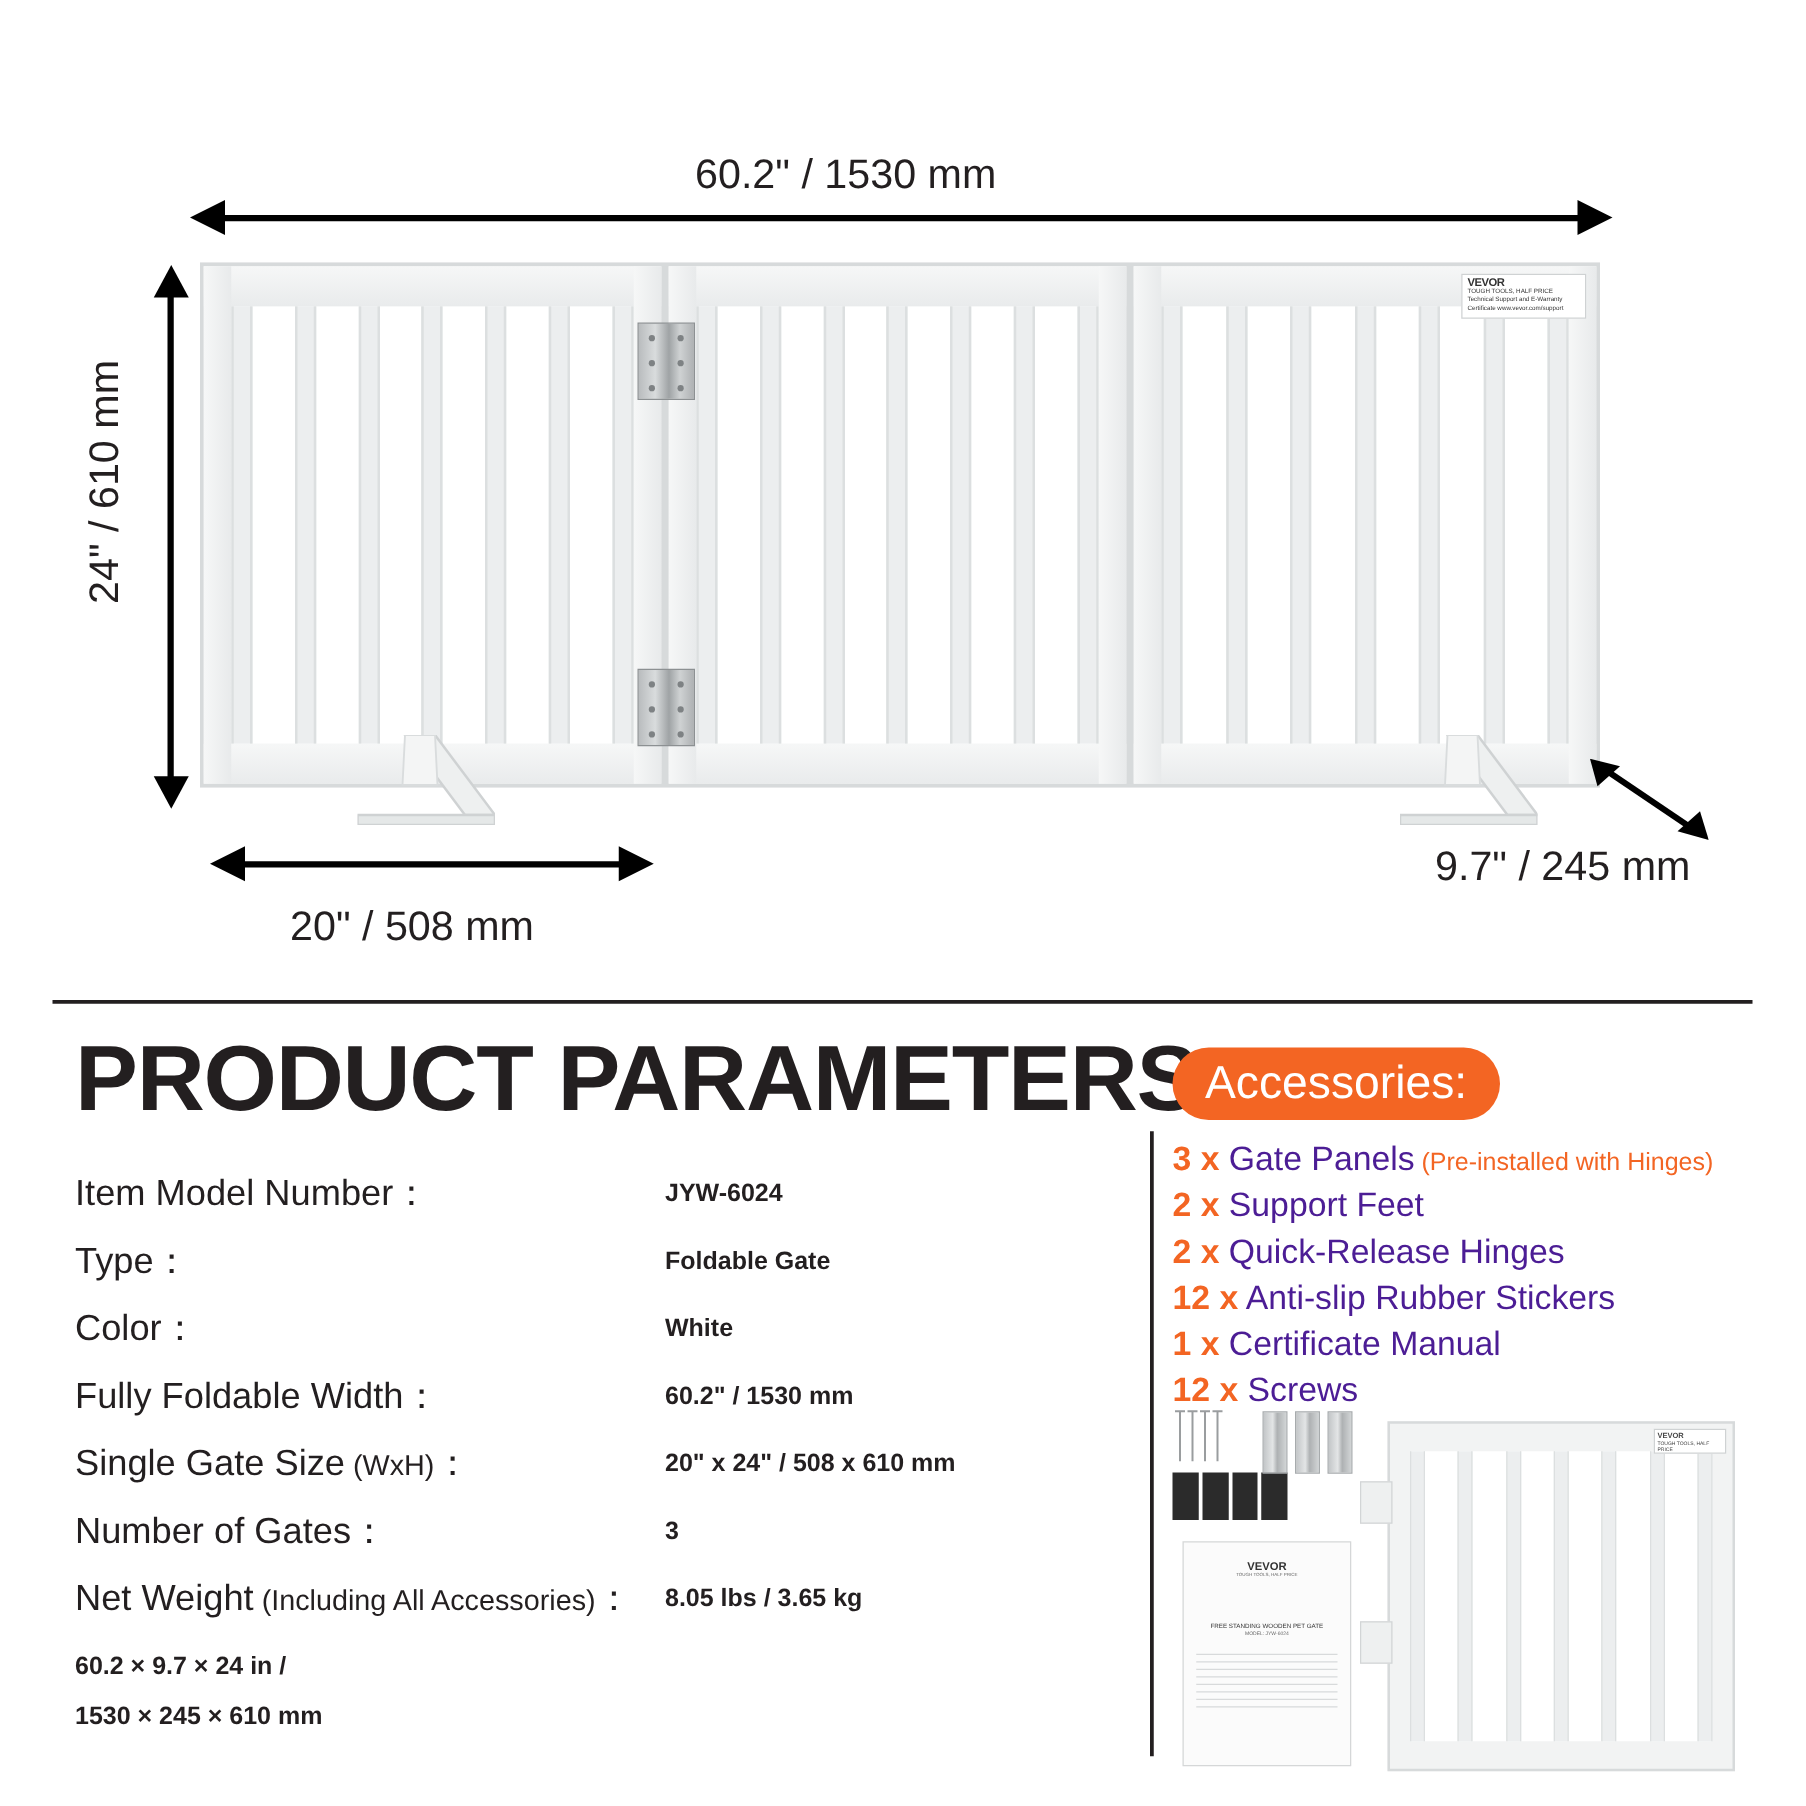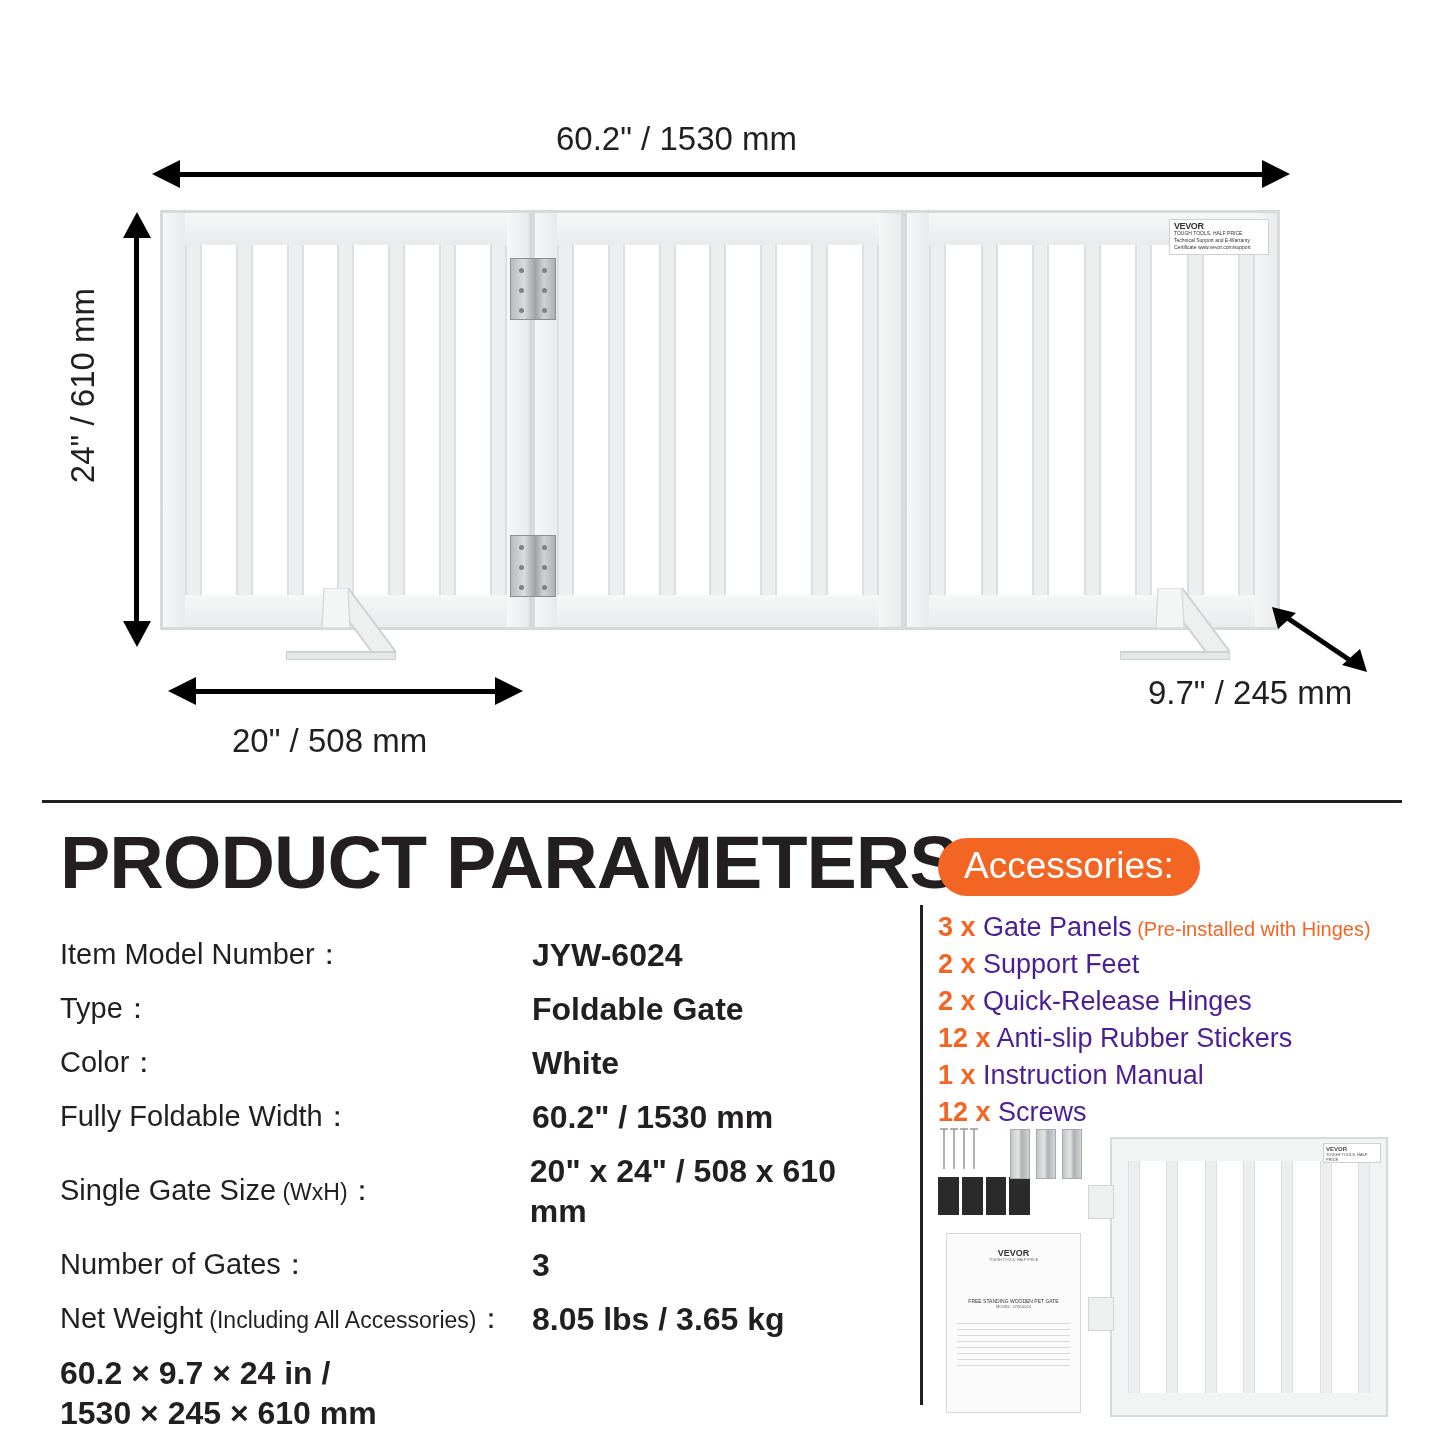--- a/index.html
+++ b/index.html
@@ -241,21 +241,21 @@
   .param-label {
     width: 472px;
     color: #231f20;
     font-size: 29px;
   }
   .param-label .sub {
     font-size: 23px;
   }
   .param-value {
     font-weight: bold;
-    font-size: 32px;
+    font-size: 20px;
     white-space: pre-line;
     line-height: 40px;
   }
 
   
   #acc-divider {
     position: absolute;
     left: 920px; top: 905px;
     width: 3px; height: 500px;
     background: #231f20;
@@ -558,21 +558,21 @@
   <div class="acc-row">
     <span class="acc-qty">2 x</span>
     <span class="acc-name">Quick-Release Hinges</span><span class="acc-note"></span>
   </div>
   <div class="acc-row">
     <span class="acc-qty">12 x</span>
     <span class="acc-name">Anti-slip Rubber Stickers</span><span class="acc-note"></span>
   </div>
   <div class="acc-row">
     <span class="acc-qty">1 x</span>
-    <span class="acc-name">Instruction Manual</span><span class="acc-note"></span>
+    <span class="acc-name">Certificate Manual</span><span class="acc-note"></span>
   </div>
   <div class="acc-row">
     <span class="acc-qty">12 x</span>
     <span class="acc-name">Screws</span><span class="acc-note"></span>
   </div>
 </div>
 
 <div id="acc-figure">
 
   <svg id="screws" viewBox="0 0 60 48">

